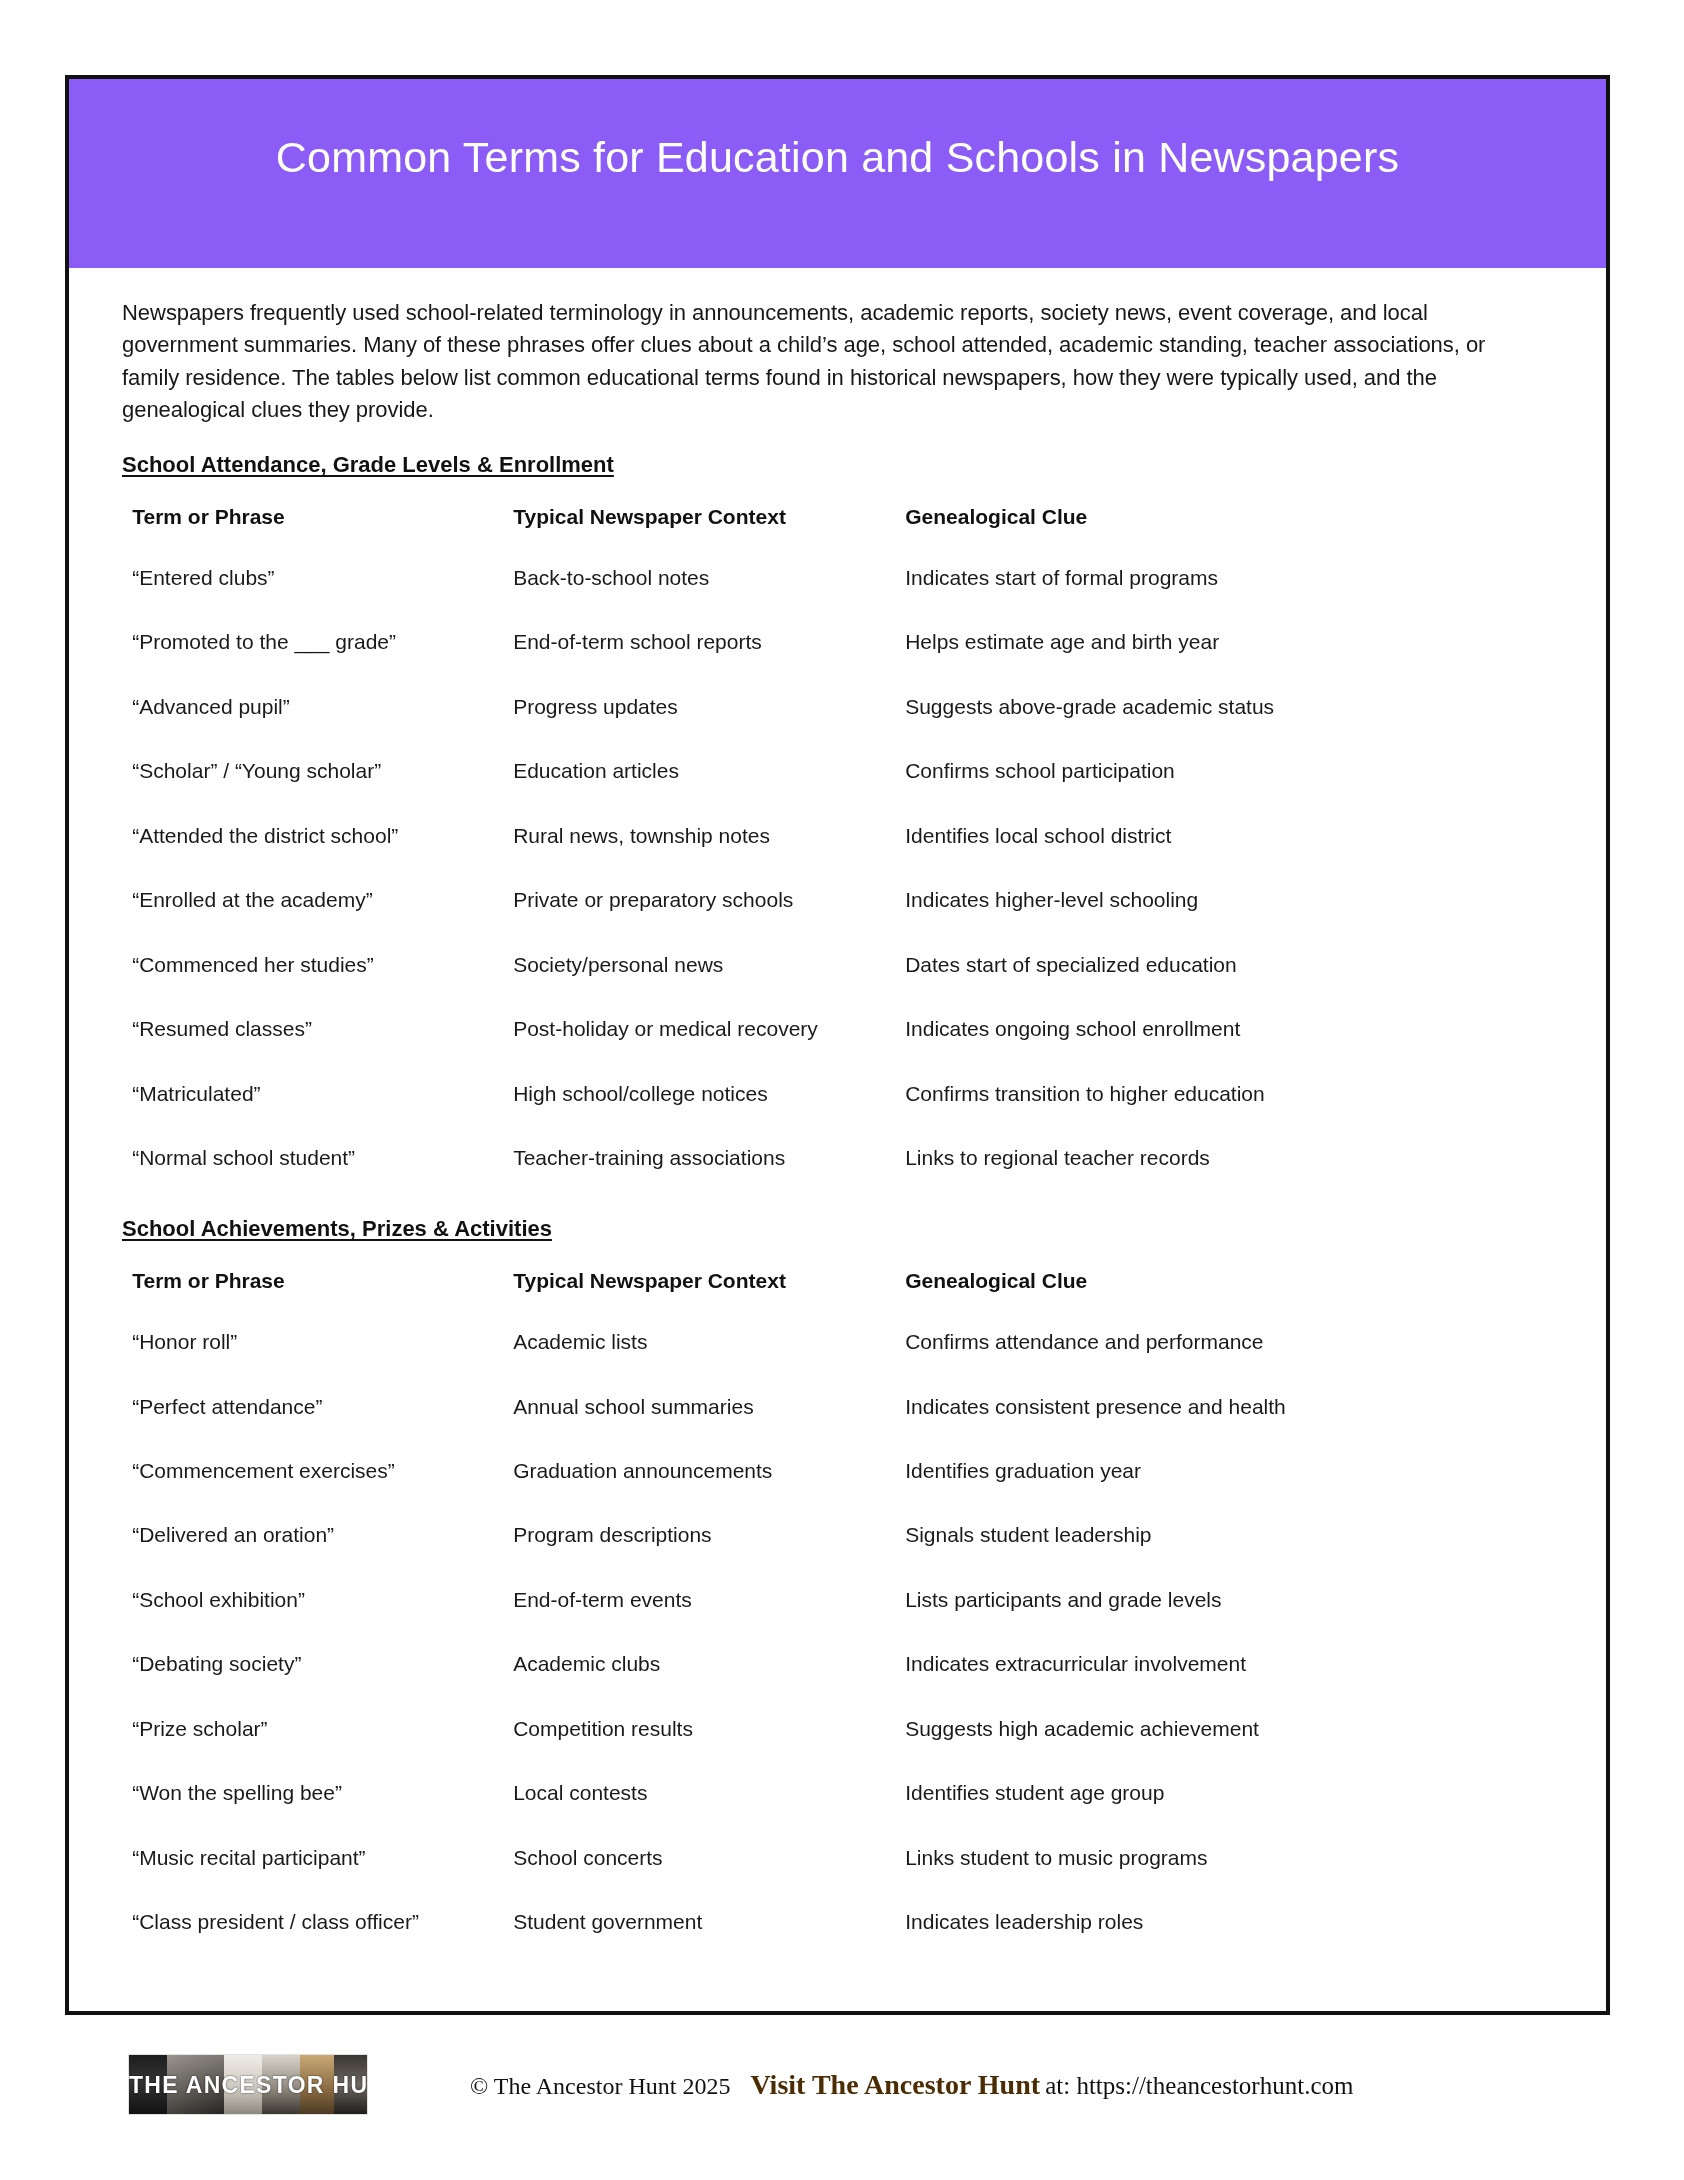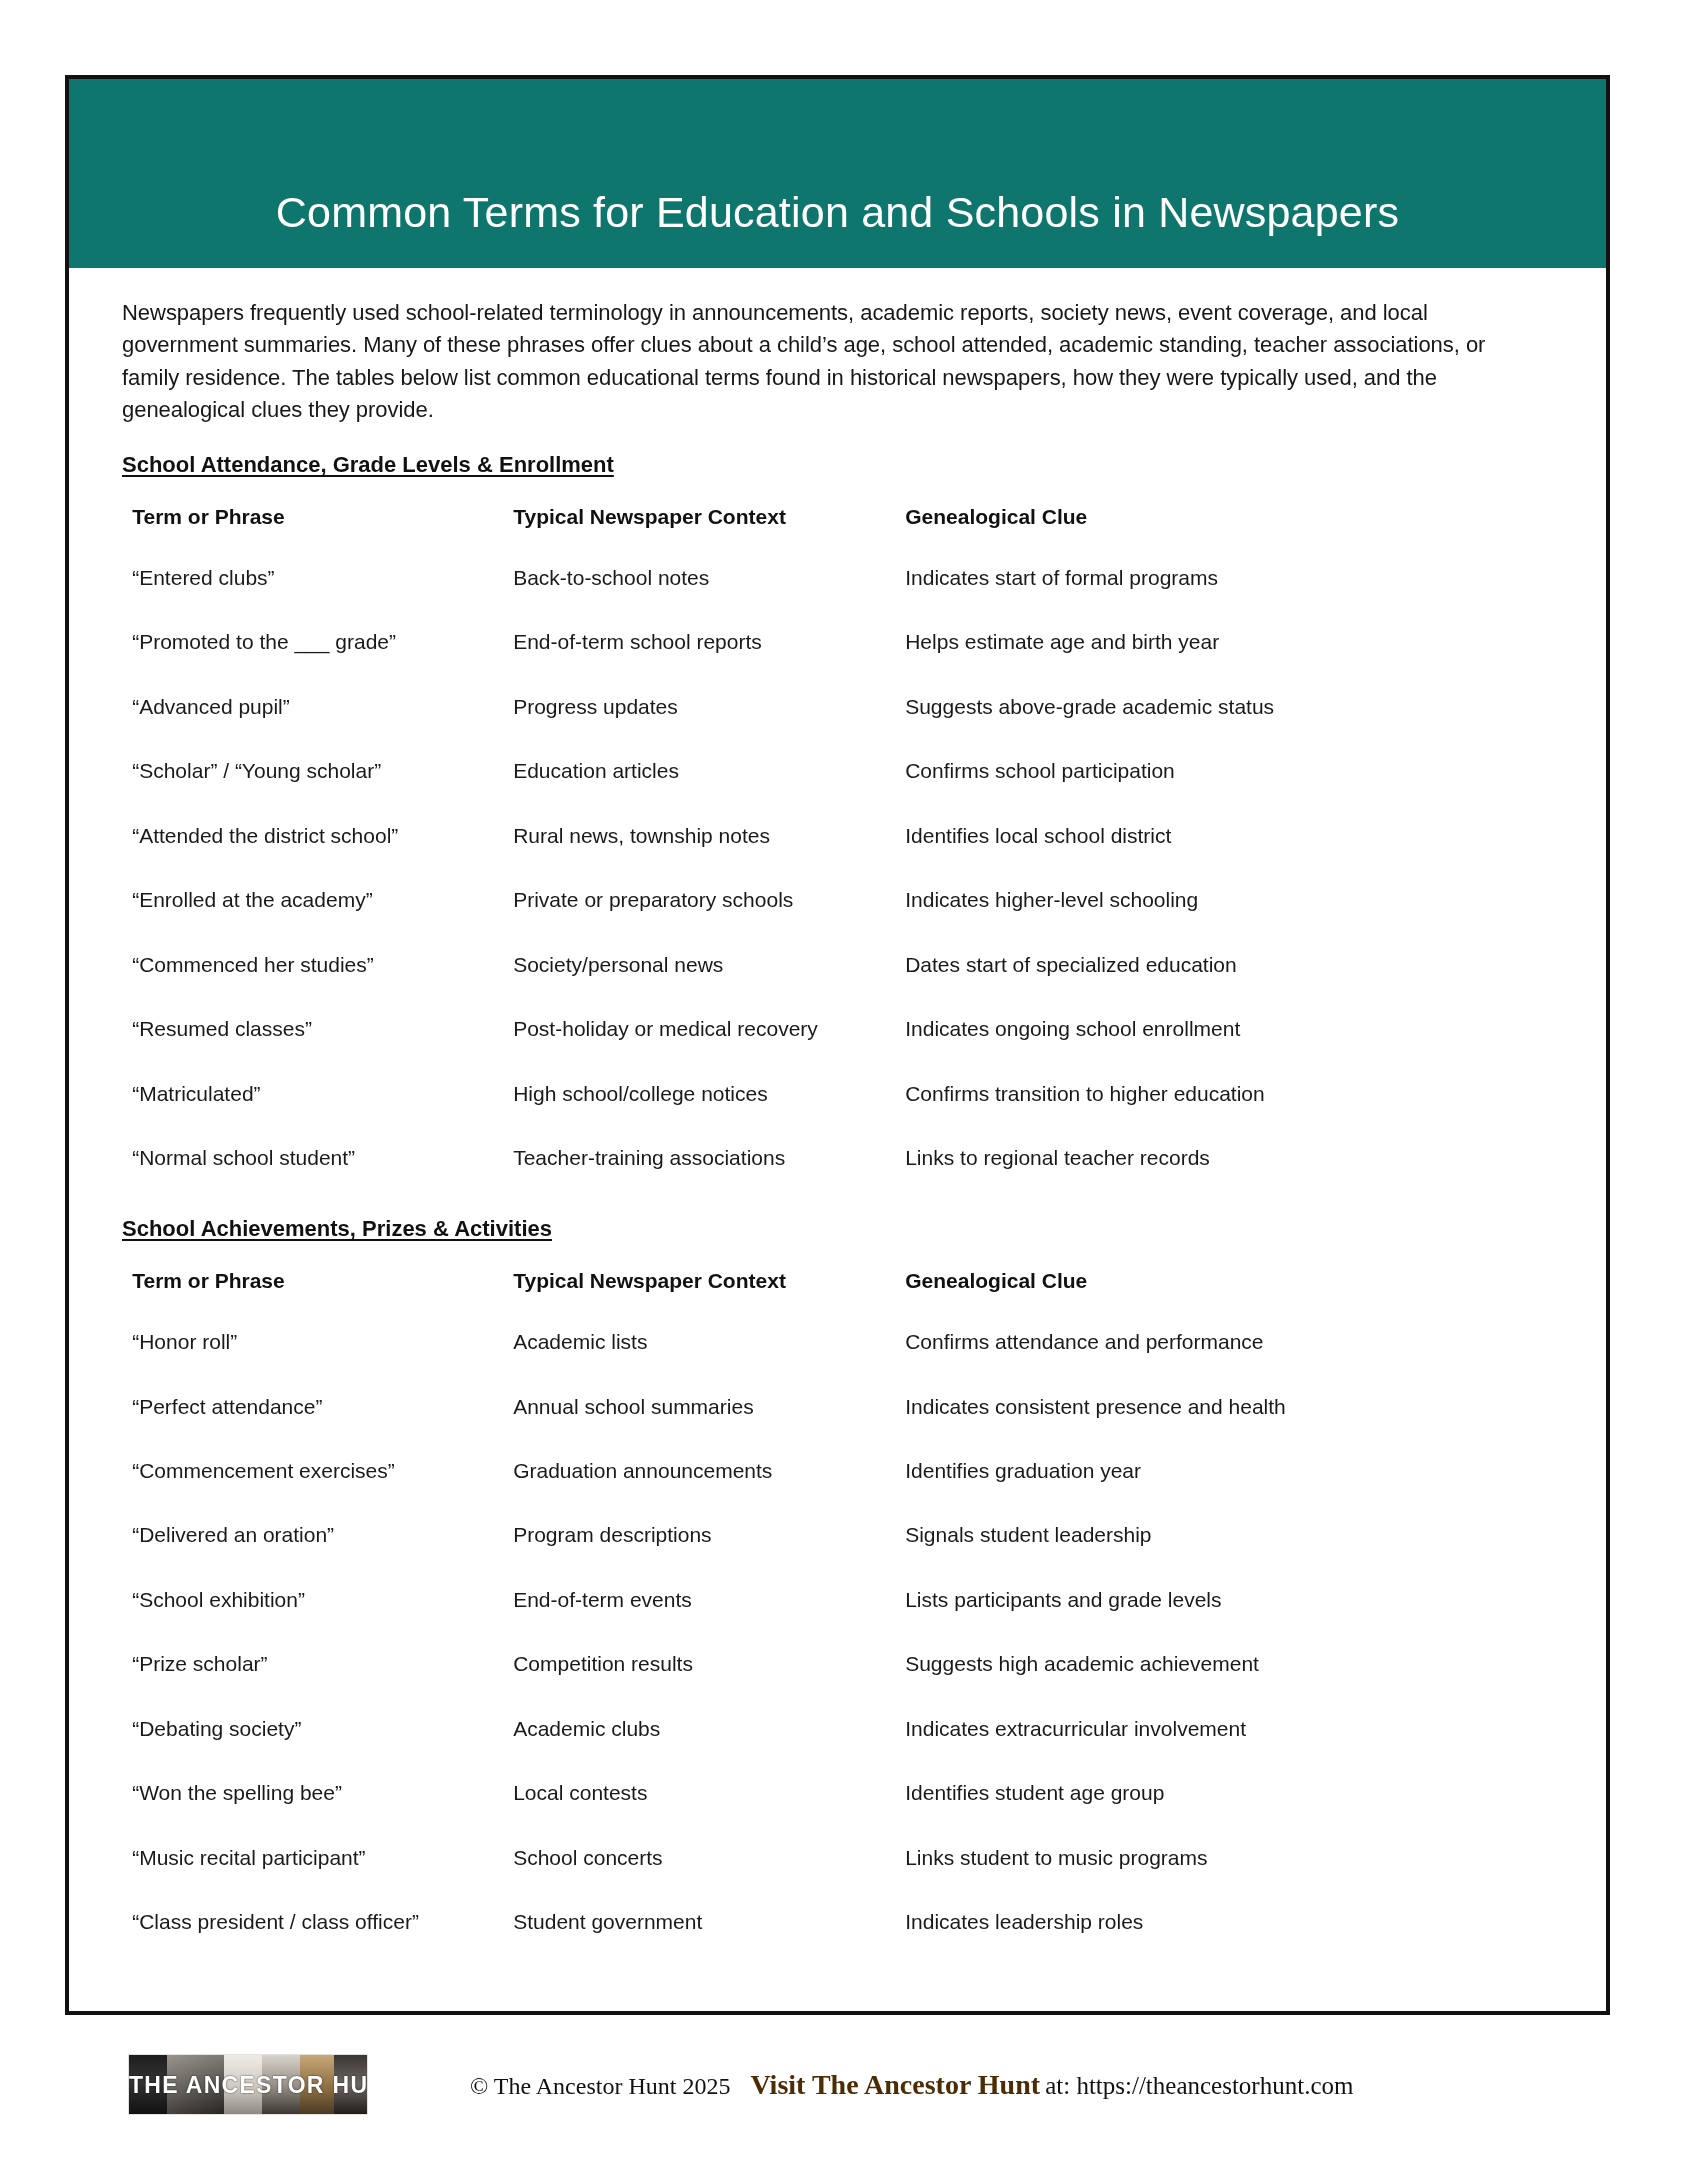--- a/index.html
+++ b/index.html
@@ -35,24 +35,24 @@
     box-sizing: border-box;
     background: #ffffff;
   }
 
   .title-banner {
     position: absolute;
     left: 0;
     top: 0;
     width: 100%;
     height: 189px;
-    background: #0f766e;
+    background: #8b5cf6;
     box-sizing: border-box;
     display: flex;
-    align-items: flex-end;
+    align-items: center;
     justify-content: center;
   }
   .title-banner h1 {
     margin: 0;
     padding: 0 34px 32px 34px;
     color: #ffffff;
     font-family: "Liberation Sans", sans-serif;
     font-weight: 400;
     font-size: 43px;
     letter-spacing: 0.2px;
@@ -302,28 +302,28 @@
                 <td>“Delivered an oration”</td>
                 <td>Program descriptions</td>
                 <td>Signals student leadership</td>
               </tr>
             <tr>
                 <td>“School exhibition”</td>
                 <td>End-of-term events</td>
                 <td>Lists participants and grade levels</td>
               </tr>
             <tr>
+                <td>“Debating society”</td>
+                <td>Academic clubs</td>
+                <td>Indicates extracurricular involvement</td>
+              </tr>
+            <tr>
                 <td>“Prize scholar”</td>
                 <td>Competition results</td>
                 <td>Suggests high academic achievement</td>
-              </tr>
-            <tr>
-                <td>“Debating society”</td>
-                <td>Academic clubs</td>
-                <td>Indicates extracurricular involvement</td>
               </tr>
             <tr>
                 <td>“Won the spelling bee”</td>
                 <td>Local contests</td>
                 <td>Identifies student age group</td>
               </tr>
             <tr>
                 <td>“Music recital participant”</td>
                 <td>School concerts</td>
                 <td>Links student to music programs</td>

